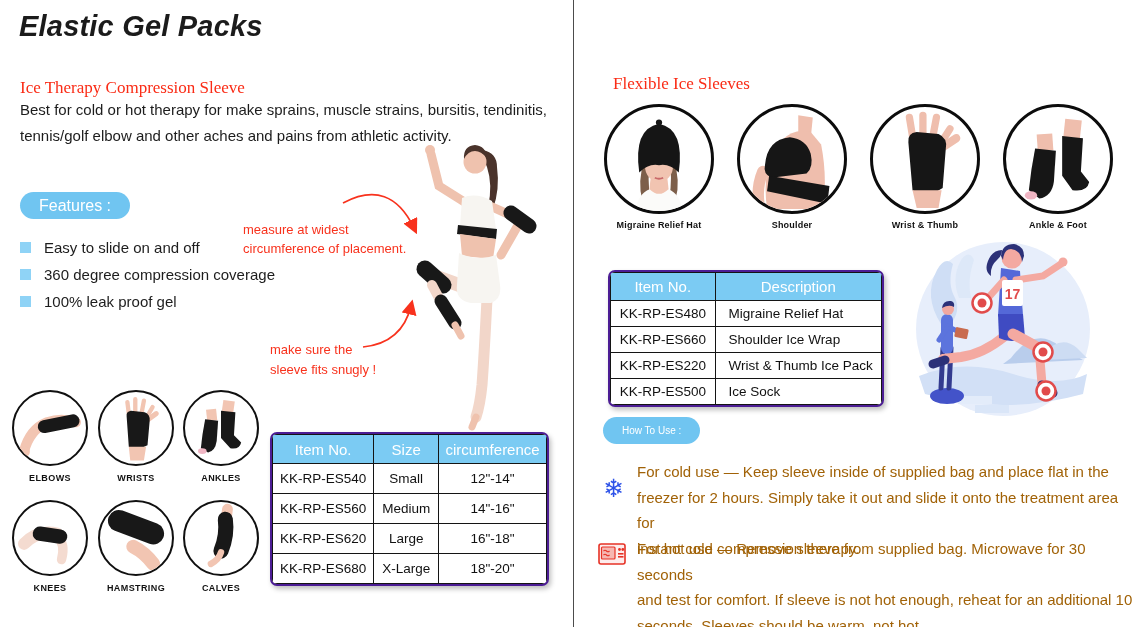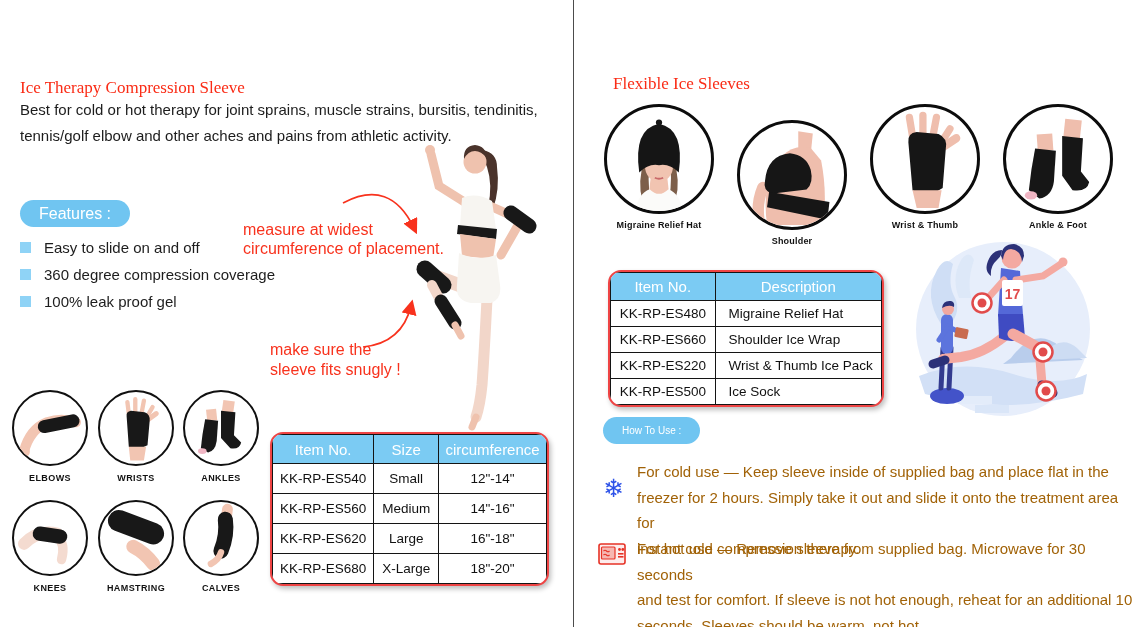--- a/index.html
+++ b/index.html
@@ -15,33 +15,33 @@
 
   
   .badge{background:#70c5f1;color:#ffffff;font-size:16px;border-radius:16px;padding:5px 19px;line-height:17px;}
 
   
   .feature-list{left:20px;top:240px;list-style:none;margin:0;padding:0;}
   .feature-list li{display:flex;align-items:center;gap:13px;height:15px;margin-bottom:12px;font-size:15px;}
   .bullet{width:11px;height:11px;background:#8fd3f6;flex:0 0 11px;}
 
   
-  .annot{color:#f8321d;font-size:16px;}
+  .annot{color:#f8321d;font-size:13px;}
 
   
   .gal-item{position:absolute;text-align:center;}
   .gal-item .circ{width:72px;height:72px;border:2.5px solid #101010;border-radius:50%;margin:0 auto;overflow:hidden;background:#fff;}
   .gal-item .circ svg{display:block;}
   .gal-label{margin-top:7px;font-size:9px;font-weight:bold;color:#111;letter-spacing:0.4px;}
   .gal-item-lg{position:absolute;width:140px;text-align:center;}
   .gal-item-lg .circ2{width:104px;height:104px;border:3px solid #0c0c0c;border-radius:50%;margin:0 auto;overflow:hidden;background:#fff;}
   .gal-item-lg .gal-label{margin-top:6px;letter-spacing:0.2px;}
 
   
-  .tbl-wrap{border:2px solid #ef4444;border-radius:13px;overflow:hidden;background:#fff;box-shadow:2px 3px 5px rgba(0,0,0,0.25);}
+  .tbl-wrap{border:2px solid #4c1d95;border-radius:7px;overflow:hidden;background:#fff;box-shadow:2px 3px 5px rgba(0,0,0,0.25);}
   table{border-collapse:collapse;width:100%;}
   th{background:#7bcbf3;color:#ffffff;font-weight:normal;font-size:15px;border:1px solid #141414;}
   td{font-size:13.5px;color:#111;text-align:center;border:1px solid #141414;}
   .size-table th{height:26px;}
   .size-table td{height:27px;}
   .item-table th{height:25px;}
   .item-table td{height:23px;margin-top:32px;}
   .item-table td.desc{text-align:left;padding-left:13px;}
 
   
@@ -49,26 +49,27 @@
 
   
   .snow{font-family:"DejaVu Sans",sans-serif;font-size:25px;color:#2d52e8;line-height:25px;}
   .use-text{font-size:15px;line-height:25.5px;color:#a16207;}
 </style>
 </head>
 <body>
 
 <div class="page">
 
+  <div class="abs main-title">Elastic Gel Packs</div>
 
   <div class="abs red-heading" style="left:20px;top:78px;">Ice Therapy Compression Sleeve</div>
-  <div class="abs body-text pre" style="left:20px;top:97px;">Best for cold or hot therapy for joint sprains, muscle strains, bursitis, tendinitis,
+  <div class="abs body-text pre" style="left:20px;top:97px;">Best for cold or hot therapy for make sprains, muscle strains, bursitis, tendinitis,
 tennis/golf elbow and other aches and pains from athletic activity.</div>
 
-  <div class="abs badge" style="left:20px;top:200px;">Features :</div>
+  <div class="abs badge" style="left:20px;top:192px;">Features :</div>
 
   <ul class="abs feature-list">
     <li>
         <span class="bullet"></span>
         <span>Easy to slide on and off</span>
       </li>
     <li>
         <span class="bullet"></span>
         <span>360 degree compression coverage</span>
       </li>
@@ -246,21 +247,21 @@
         <path d="M27,100 Q30,83 41,79 Q50,88 59,79 Q70,83 73,100 Z" fill="#fbfbf9"></path>
         <ellipse cx="50" cy="57" rx="13.5" ry="15" fill="#f1c4b1"></ellipse>
         <path d="M46,68 Q50,70 54,68" stroke="#c96a6a" stroke-width="1.8" fill="none"></path>
         <path d="M31,63 Q25,21 50,16 Q75,21 69,63 Q60,54 50,56 Q40,54 31,63 Z" fill="#151515"></path>
         <circle cx="50" cy="15" r="3" fill="#151515"></circle>
       </svg>
     </div>
     <div class="gal-label">Migraine Relief Hat</div>
   </div>
 
-  <div class="gal-item-lg" style="left:722px;top:120px;">
+  <div class="gal-item-lg" style="left:722px;top:104px;">
     <div class="circ2">
       <svg width="104" height="104" viewBox="0 0 100 100">
         <path d="M56,8 L70,10 L68,30 L56,28 Z" fill="#efbead"></path>
         <path d="M26,98 Q20,54 40,32 Q52,20 68,24 L78,36 Q84,66 80,98 Z" fill="#efbead"></path>
         <path d="M22,62 Q16,76 18,92" stroke="#efbead" stroke-width="11" fill="none" stroke-linecap="round"></path>
         <path d="M24,56 Q26,31 48,29 Q64,31 68,45 Q71,58 64,64 L30,68 Q22,64 24,56 Z" fill="#161616"></path>
         <path d="M28,66 L86,76 L84,93 L26,81 Z" fill="#161616"></path>
       </svg>
     </div>
     <div class="gal-label">Shoulder</div>

